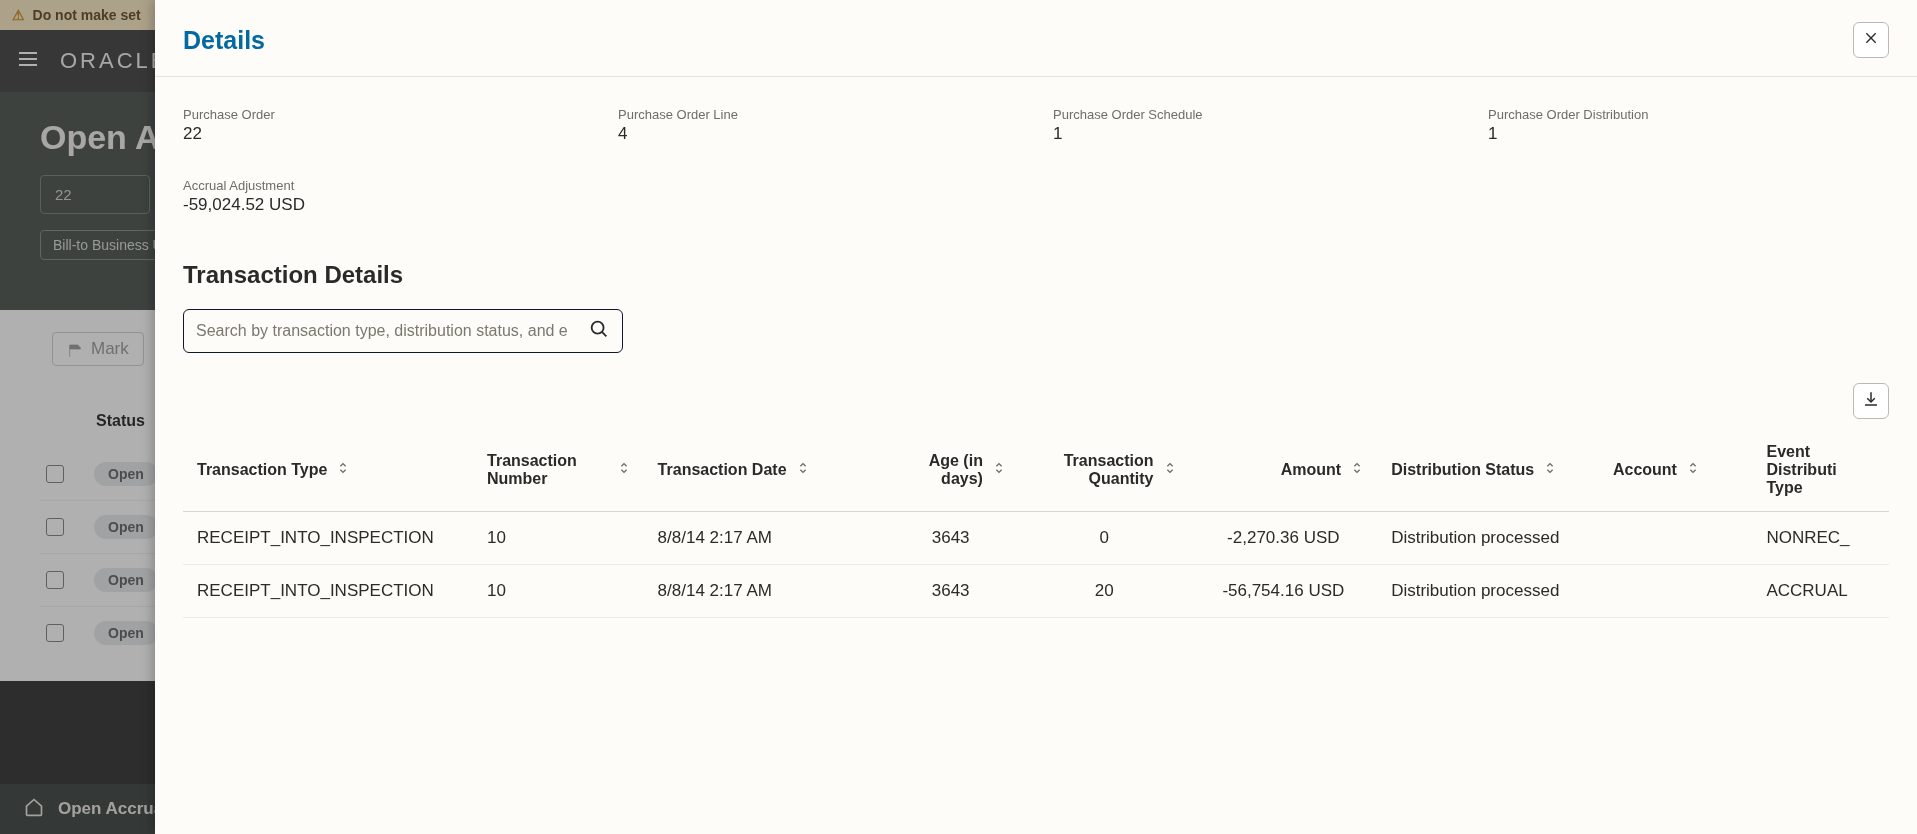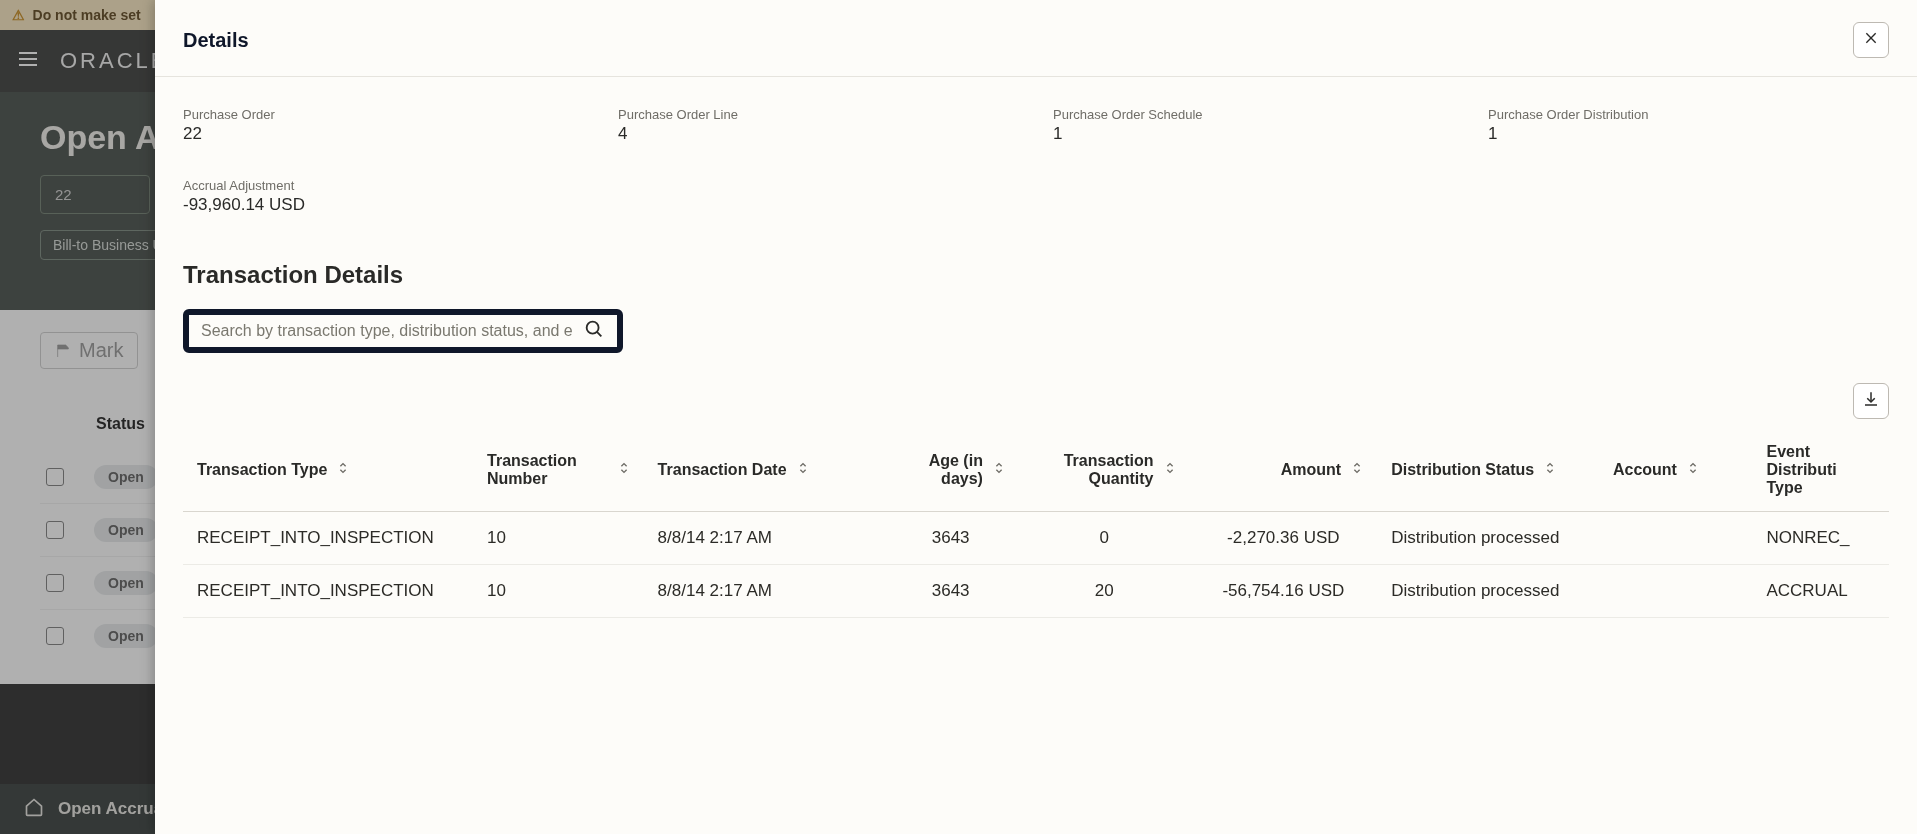--- a/index.html
+++ b/index.html
@@ -12,51 +12,51 @@
   .bg-warning-bar .tri { margin-right:8px; color:#c07b00; font-size:14px; }
   .bg-topnav { background:#222321; color:#fff; height:62px; display:flex; align-items:center; padding:0 16px; }
   .bg-topnav .menu-icon { margin-right:20px; }
   .bg-topnav .menu-icon svg { width:24px; height:24px; stroke:#fff; }
   .bg-topnav .logo { font-size:22px; letter-spacing:3px; color:#eee; font-weight:500; }
   .bg-hero { background:#2f3732; color:#fff; padding:26px 40px 50px 40px; }
   .bg-hero h1 { font-size:34px; font-weight:700; margin-bottom:18px; color:#f0eee9; }
   .bg-hero .input-box { border:1px solid #607060; background:transparent; color:#ccc; padding:10px 14px; border-radius:4px; width:110px; font-size:15px; margin-bottom:16px; }
   .bg-hero .pill { display:inline-block; border:1px solid #6b7a6e; background:transparent; color:#d0d6d0; padding:6px 12px; border-radius:4px; font-size:14px; }
   .bg-body { background:#fff; padding:22px 40px; }
-  .bg-body .mark-btn { display:inline-flex; align-items:center; border:1px solid #c9c9c9; border-radius:4px; padding:6px 14px; color:#8a8a8a; font-size:20px; }
+  .bg-body .mark-btn { display:inline-flex; align-items:flex-end; border:1px solid #c9c9c9; border-radius:4px; padding:6px 14px; color:#8a8a8a; font-size:17px;margin-left:12px; }
   .bg-body .mark-btn svg { width:16px; height:16px; margin-right:8px; fill:#8a8a8a; }
   .bg-body .hdr-status { margin-top:46px; font-size:16px; font-weight:700; padding-left:56px; }
   .bg-row { display:flex; align-items:center; padding:14px 0; border-top:1px solid #eee; }
   .bg-row:first-of-type{border-top:none;}
   .bg-row .chk { width:18px; height:18px; border:1.5px solid #6e6e6e; border-radius:3px; margin-right:30px; margin-left:6px; }
   .bg-row .status-pill { background:#e3e6e8; color:#4a4a4a; border-radius:14px; padding:4px 14px; font-size:14px; font-weight:700; }
   .bg-bottombar { position:fixed; bottom:0; left:0; right:0; height:50px; background:#1e2624; color:#e6e4df; display:flex; align-items:center; padding:0 24px; font-size:17px; font-weight:600; }
   .bg-bottombar .house { margin-right:14px; }
   .bg-bottombar .house svg{ width:20px;height:20px; stroke:#e6e4df; fill:none; stroke-width:2; }
 
   
   .scrim { position:fixed; inset:0; background:rgba(80,80,80,0.45); }
 
   
   .panel { position:fixed; top:0; right:0; bottom:0; left:155px; background:#fdfcf9; box-shadow:-2px 0 12px rgba(0,0,0,0.25); display:flex; flex-direction:column; }
   .panel-header { display:flex; align-items:center; justify-content:space-between; padding:22px 28px 18px 28px; border-bottom:1px solid #e6e4de; }
-  .panel-header h2 { font-size:20px; font-weight:700; color:#0f172a; }
+  .panel-header h2 { font-size:25px; font-weight:700; color:#0369a1; }
   .close-btn { width:36px; height:36px; border:1px solid #bdb9b2; border-radius:6px; background:#fff; display:flex; align-items:center; justify-content:center; cursor:pointer; }
   .close-btn svg { width:16px; height:16px; stroke:#2a2a28; stroke-width:2; }
 
   .panel-body { flex:1; overflow:auto; padding:30px 28px 40px 28px; }
 
   .section-title { font-size:24px; font-weight:700; color:#2a2a28; margin-bottom:20px; }
 
   .gi-grid { display:grid; grid-template-columns:repeat(4,1fr); row-gap:26px; column-gap:24px; margin-bottom:46px;gap:34px; }
   .gi-item .label { font-size:13px; color:#6f6d67; margin-bottom:2px; font-weight:500; }
   .gi-item .value { font-size:17px; color:#2a2a28; }
 
   .search-row { margin-bottom:30px; }
-  .search-box { display:flex; align-items:center; border:6px solid #0f172a; border-radius:6px; width:440px; height:44px; padding:0 12px; background:#fdfcf9; }
+  .search-box { display:flex; align-items:center; border:1px solid #0f172a; border-radius:6px; width:440px; height:44px; padding:0 12px; background:#fdfcf9; }
   .search-box input { flex:1; border:none; outline:none; background:transparent; font-size:16px; color:#5d5b55; }
   .search-box input::placeholder { color:#7a786f; }
   .search-box .mag { margin-left:10px; }
   .search-box .mag svg { width:22px; height:22px; stroke:#2a2a28; stroke-width:2; fill:none; }
 
   .download-row { display:flex; justify-content:flex-end; margin-bottom:10px; }
   .dl-btn { width:36px; height:36px; border:1px solid #bdb9b2; border-radius:6px; background:#fff; display:flex; align-items:center; justify-content:center; cursor:pointer; }
   .dl-btn svg { width:18px; height:18px; stroke:#2a2a28; stroke-width:2; fill:none; }
 
   .tbl { width:100%; border-collapse:collapse; table-layout:fixed; }
@@ -157,21 +157,21 @@
       <div class="gi-item">
         <div class="label">Purchase Order Schedule</div>
         <div class="value">1</div>
       </div>
       <div class="gi-item">
         <div class="label">Purchase Order Distribution</div>
         <div class="value">1</div>
       </div>
       <div class="gi-item">
         <div class="label">Accrual Adjustment</div>
-        <div class="value">-93,960.14 USD</div>
+        <div class="value">-59,024.52 USD</div>
       </div>
     </div>
 
     <div class="section-title">Transaction Details</div>
     <div class="search-row">
       <div class="search-box">
         <input type="text" placeholder="Search by transaction type, distribution status, and e" style="">
         <span class="mag">
           <svg viewBox="0 0 24 24">
               <circle cx="10.5" cy="10.5" r="6.5"></circle>

